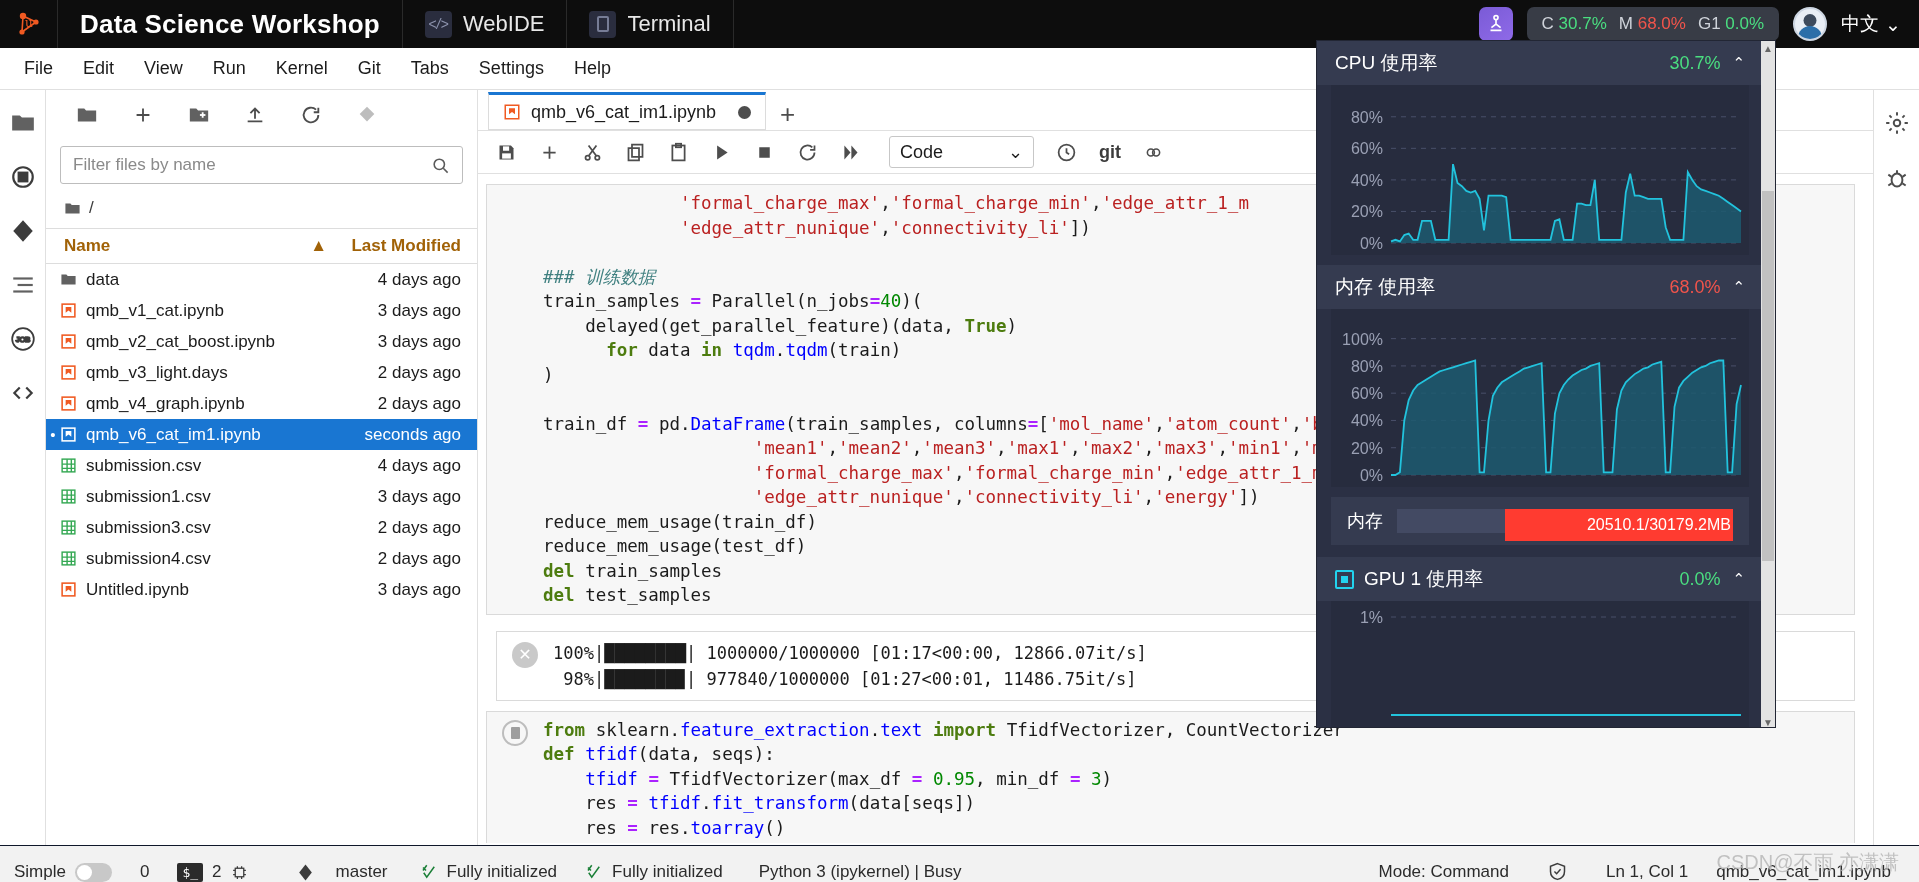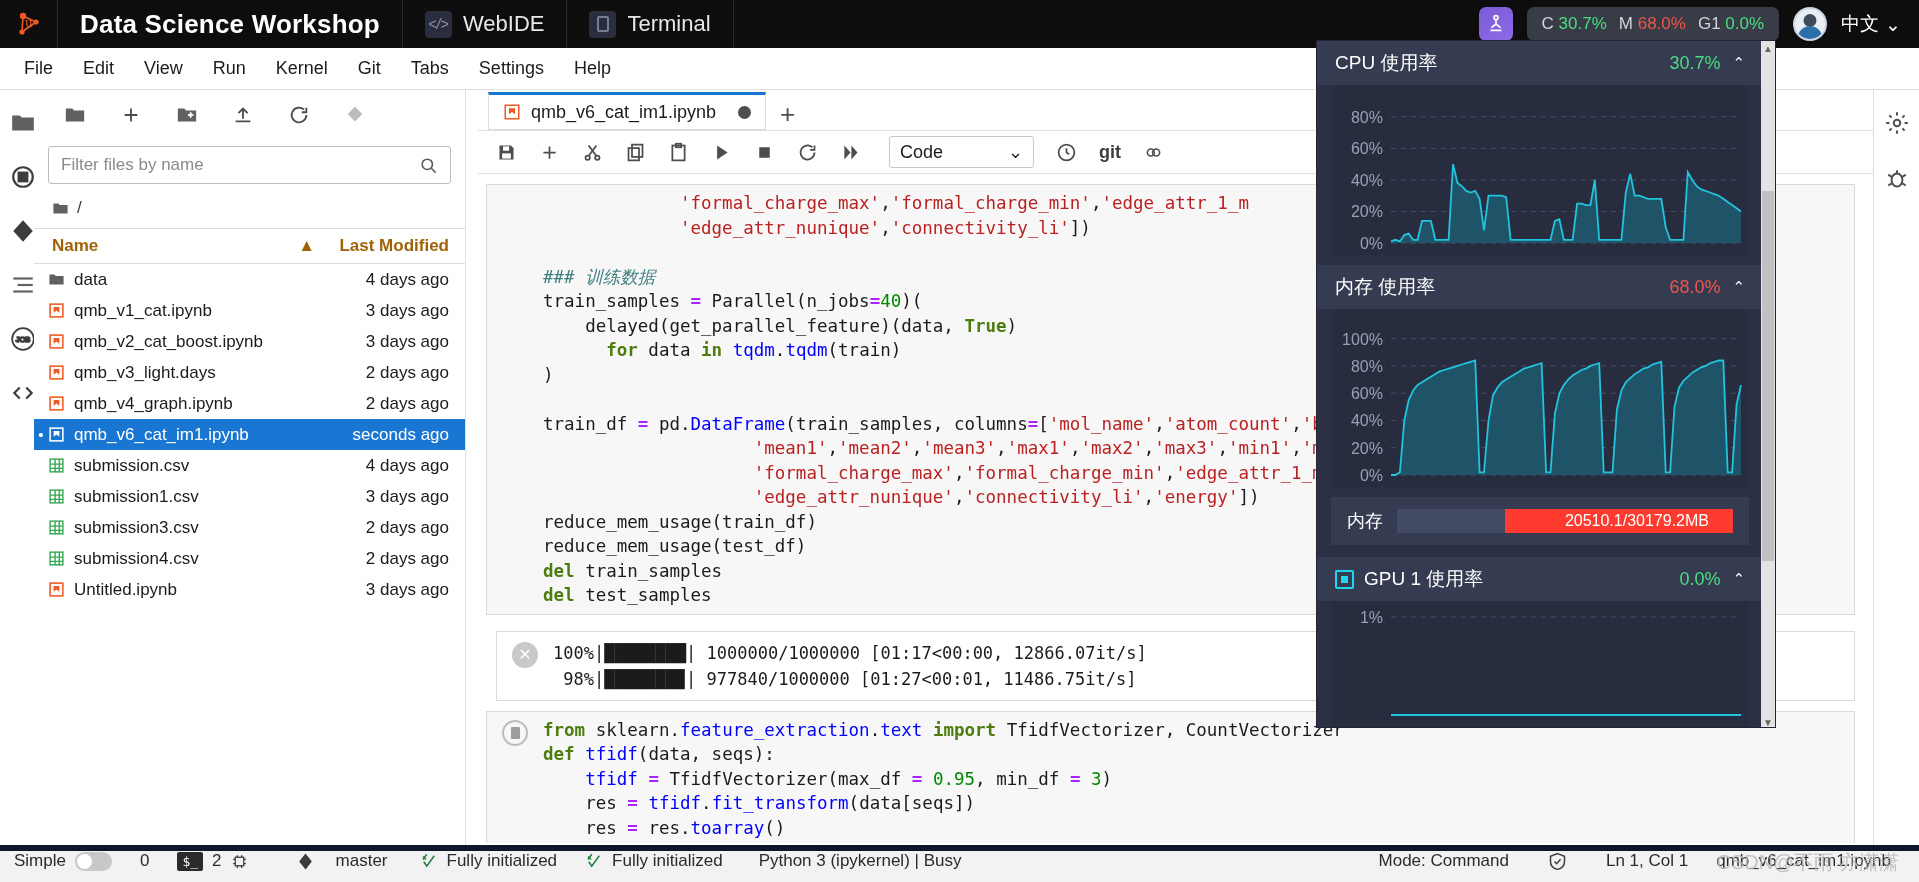--- a/index.html
+++ b/index.html
@@ -86,21 +86,21 @@
   .rail {
     position:absolute; left:0; top:90px; width:46px; height:792px;
     background:#fff; border-right:1px solid #e0e0e0;
     display:flex; flex-direction:column; align-items:center; padding-top:18px; gap:24px;
   }
   .rail-ico { width:30px; height:30px; display:flex; align-items:center; justify-content:center; cursor:pointer;}
   .rail-ico svg { width:26px; height:26px; }
 
   
   .fb {
-    position:absolute; left:34px; top:90px; width:432px; height:755px;
+    position:absolute; left:46px; top:90px; width:432px; height:755px;
     background:#fff; border-right:1px solid #e0e0e0;
   }
   .fb-toolbar {
     height:50px; display:flex; align-items:center; gap:34px; padding-left:30px;
     color:#616161;
   }
   .fb-toolbar .ic { cursor:pointer; display:flex; }
   .fb-toolbar svg { width:22px; height:22px; }
   .fb-search-wrap { padding:6px 14px 10px 14px; }
   .fb-search {
@@ -235,30 +235,30 @@
 
   .mem-bar-row {
     height:48px; background:#353b50; margin:0 14px 12px 14px;
     display:flex; align-items:center; padding:0 16px; gap:14px;
   }
   .mem-bar-row .lbl { color:#fff; font-size:18px; }
   .mem-bar {
     flex:1; height:24px; background:#434a63; position:relative; display:flex; justify-content:flex-end;
   }
   .mem-bar .fill {
-    background:#ff3b30; height:24px; display:flex; align-items:center; justify-content:flex-end;
-    color:#fff; font-size:16px; padding-right:24px;
+    background:#ff3b30; height:32px; display:flex; align-items:center; justify-content:flex-end;
+    color:#fff; font-size:16px; padding-right:2px;
     font-family:"Liberation Sans", sans-serif;
   }
 
   
   .statusbar {
     position:absolute; left:0; bottom:0; width:1919px; height:37px;
-    background:#f2f2f2; border-top:6px solid #0f172a;
-    display:flex; align-items:flex-start; font-size:17px; color:#2b2b2b;
+    background:#f2f2f2; border-top:1px solid #0f172a;
+    display:flex; align-items:flex-end; font-size:17px; color:#2b2b2b;
   }
   .sb-item { display:flex; align-items:center; gap:9px; padding:0 14px; }
   .toggle {
     width:37px; height:19px; border-radius:10px; background:#c8c8c8; position:relative;
   }
   .toggle i { position:absolute; left:2px; top:2px; width:15px; height:15px;
     border-radius:50%; background:#fff; }
   .term-badge {
     background:#2b2b2b; color:#fff; font-size:13px; padding:2px 5px; border-radius:2px;
     font-family:"DejaVu Sans Mono", monospace;

